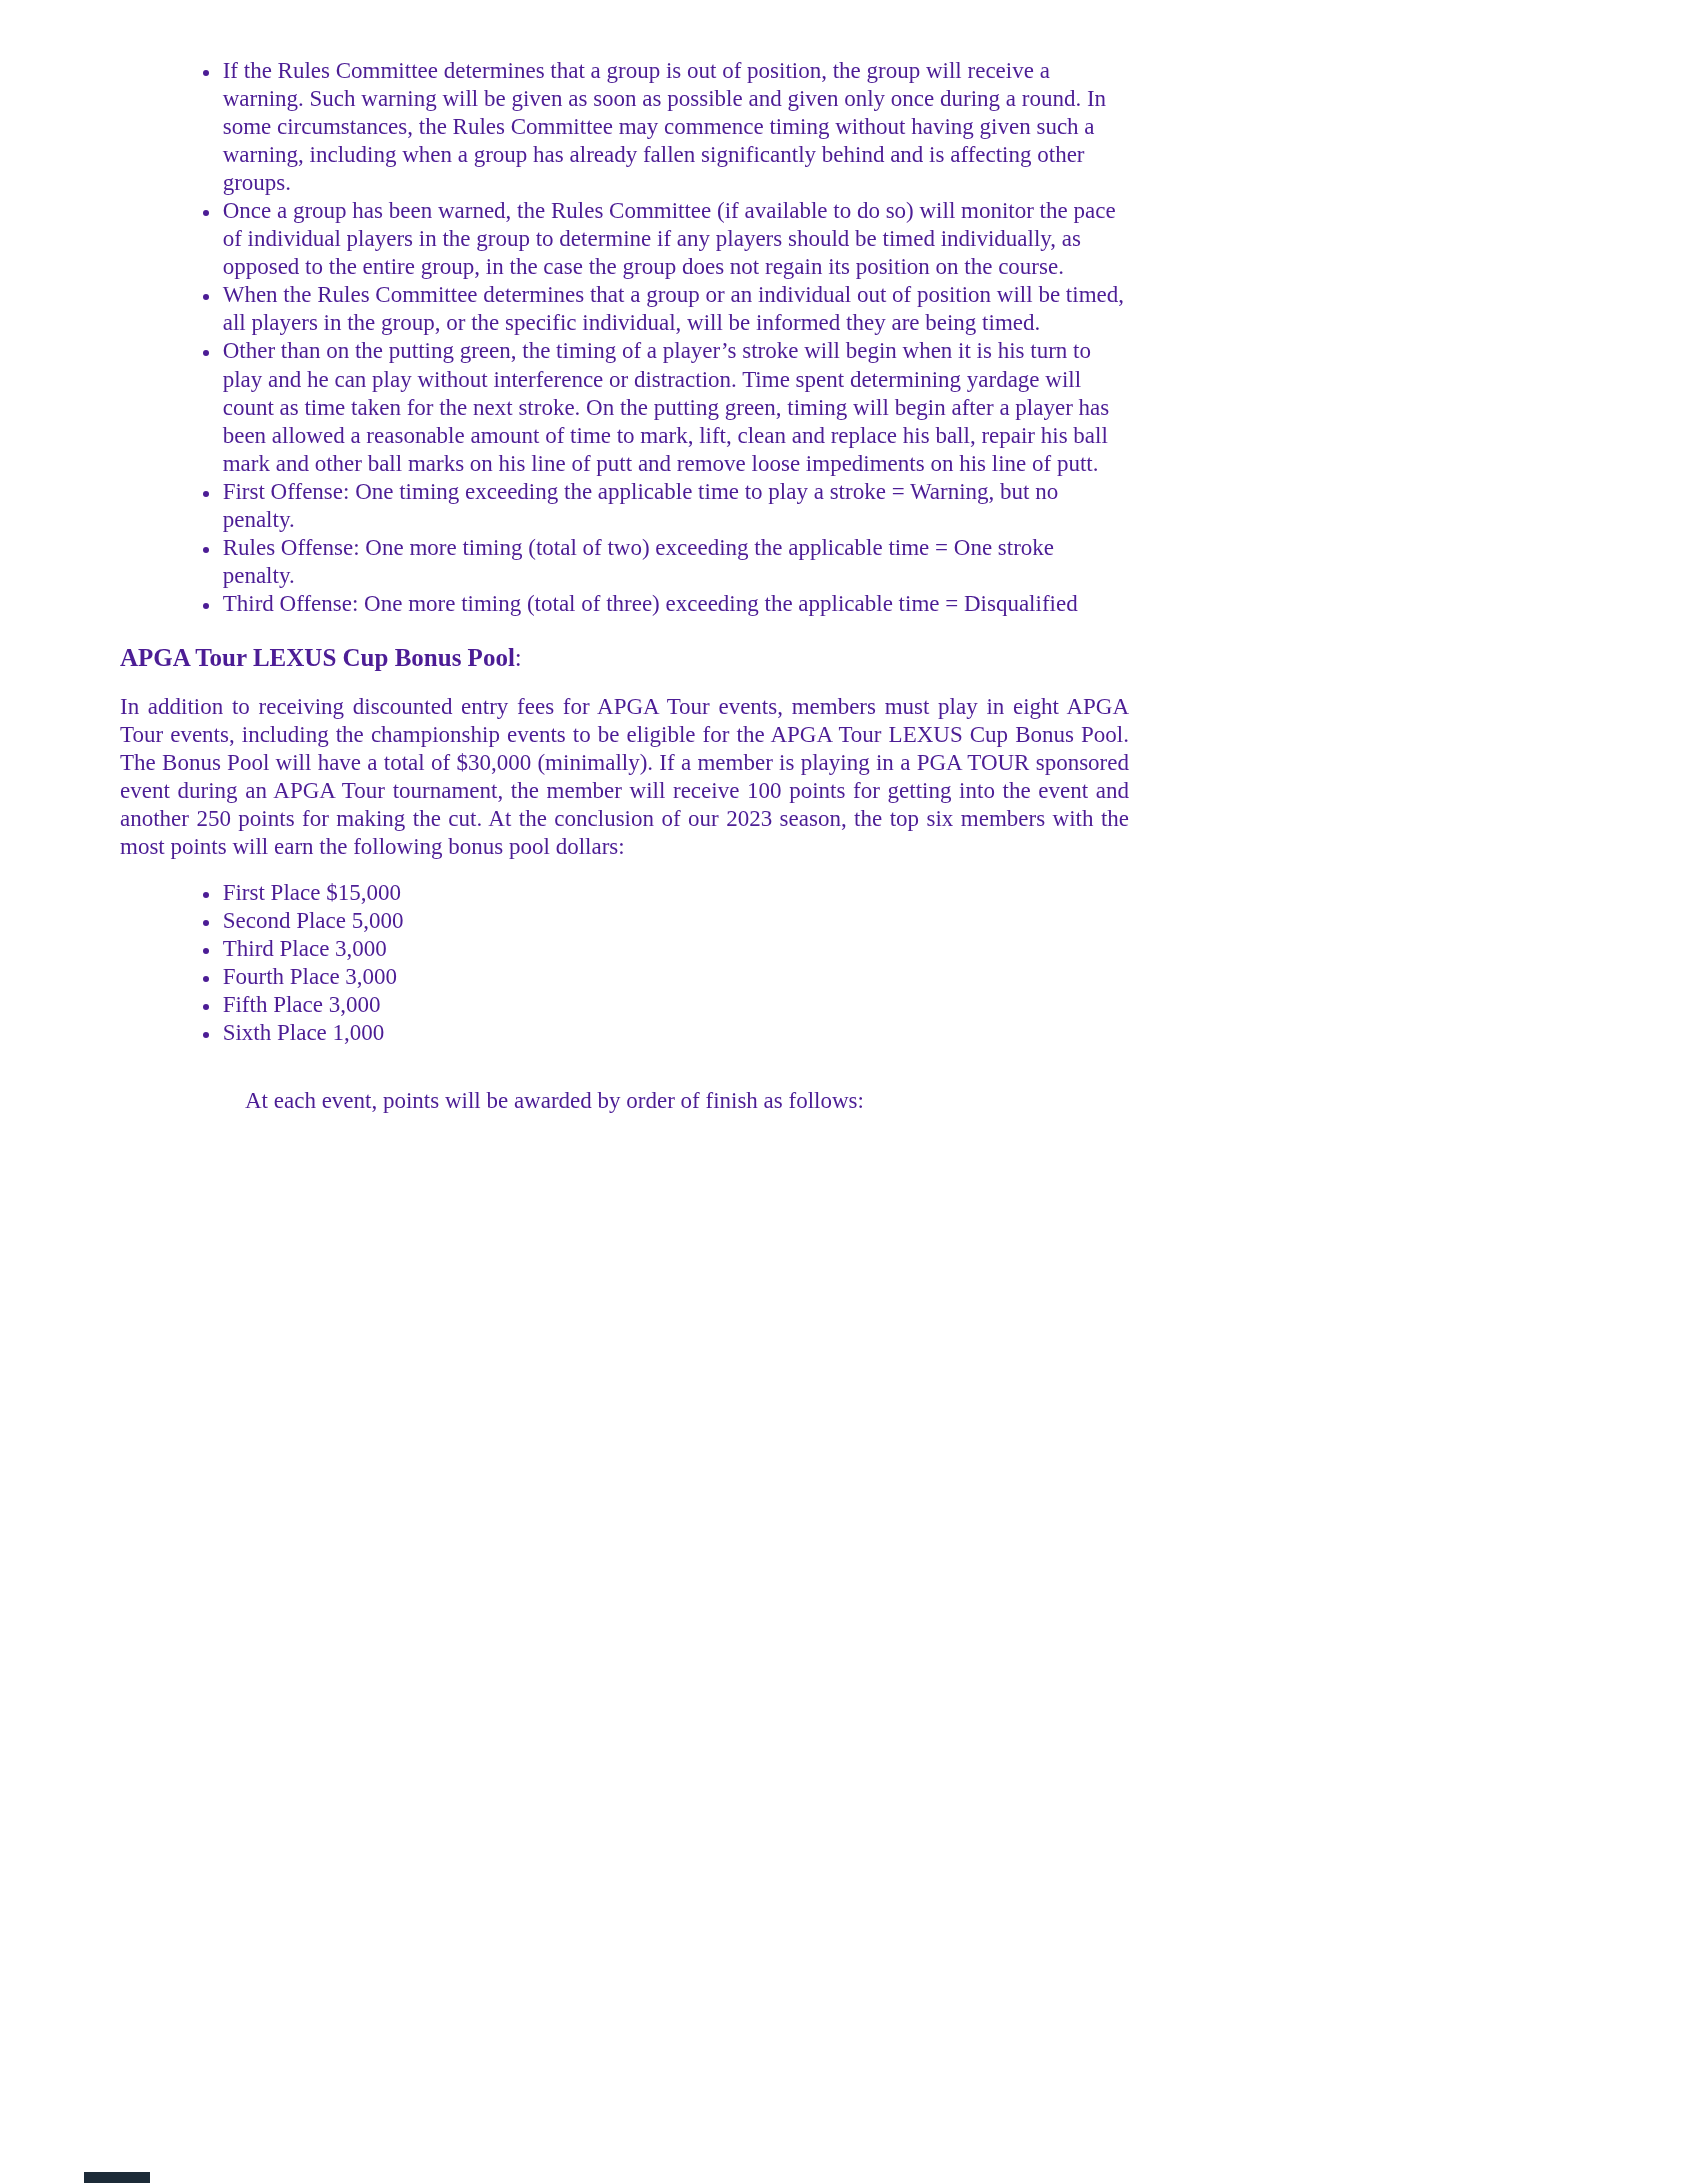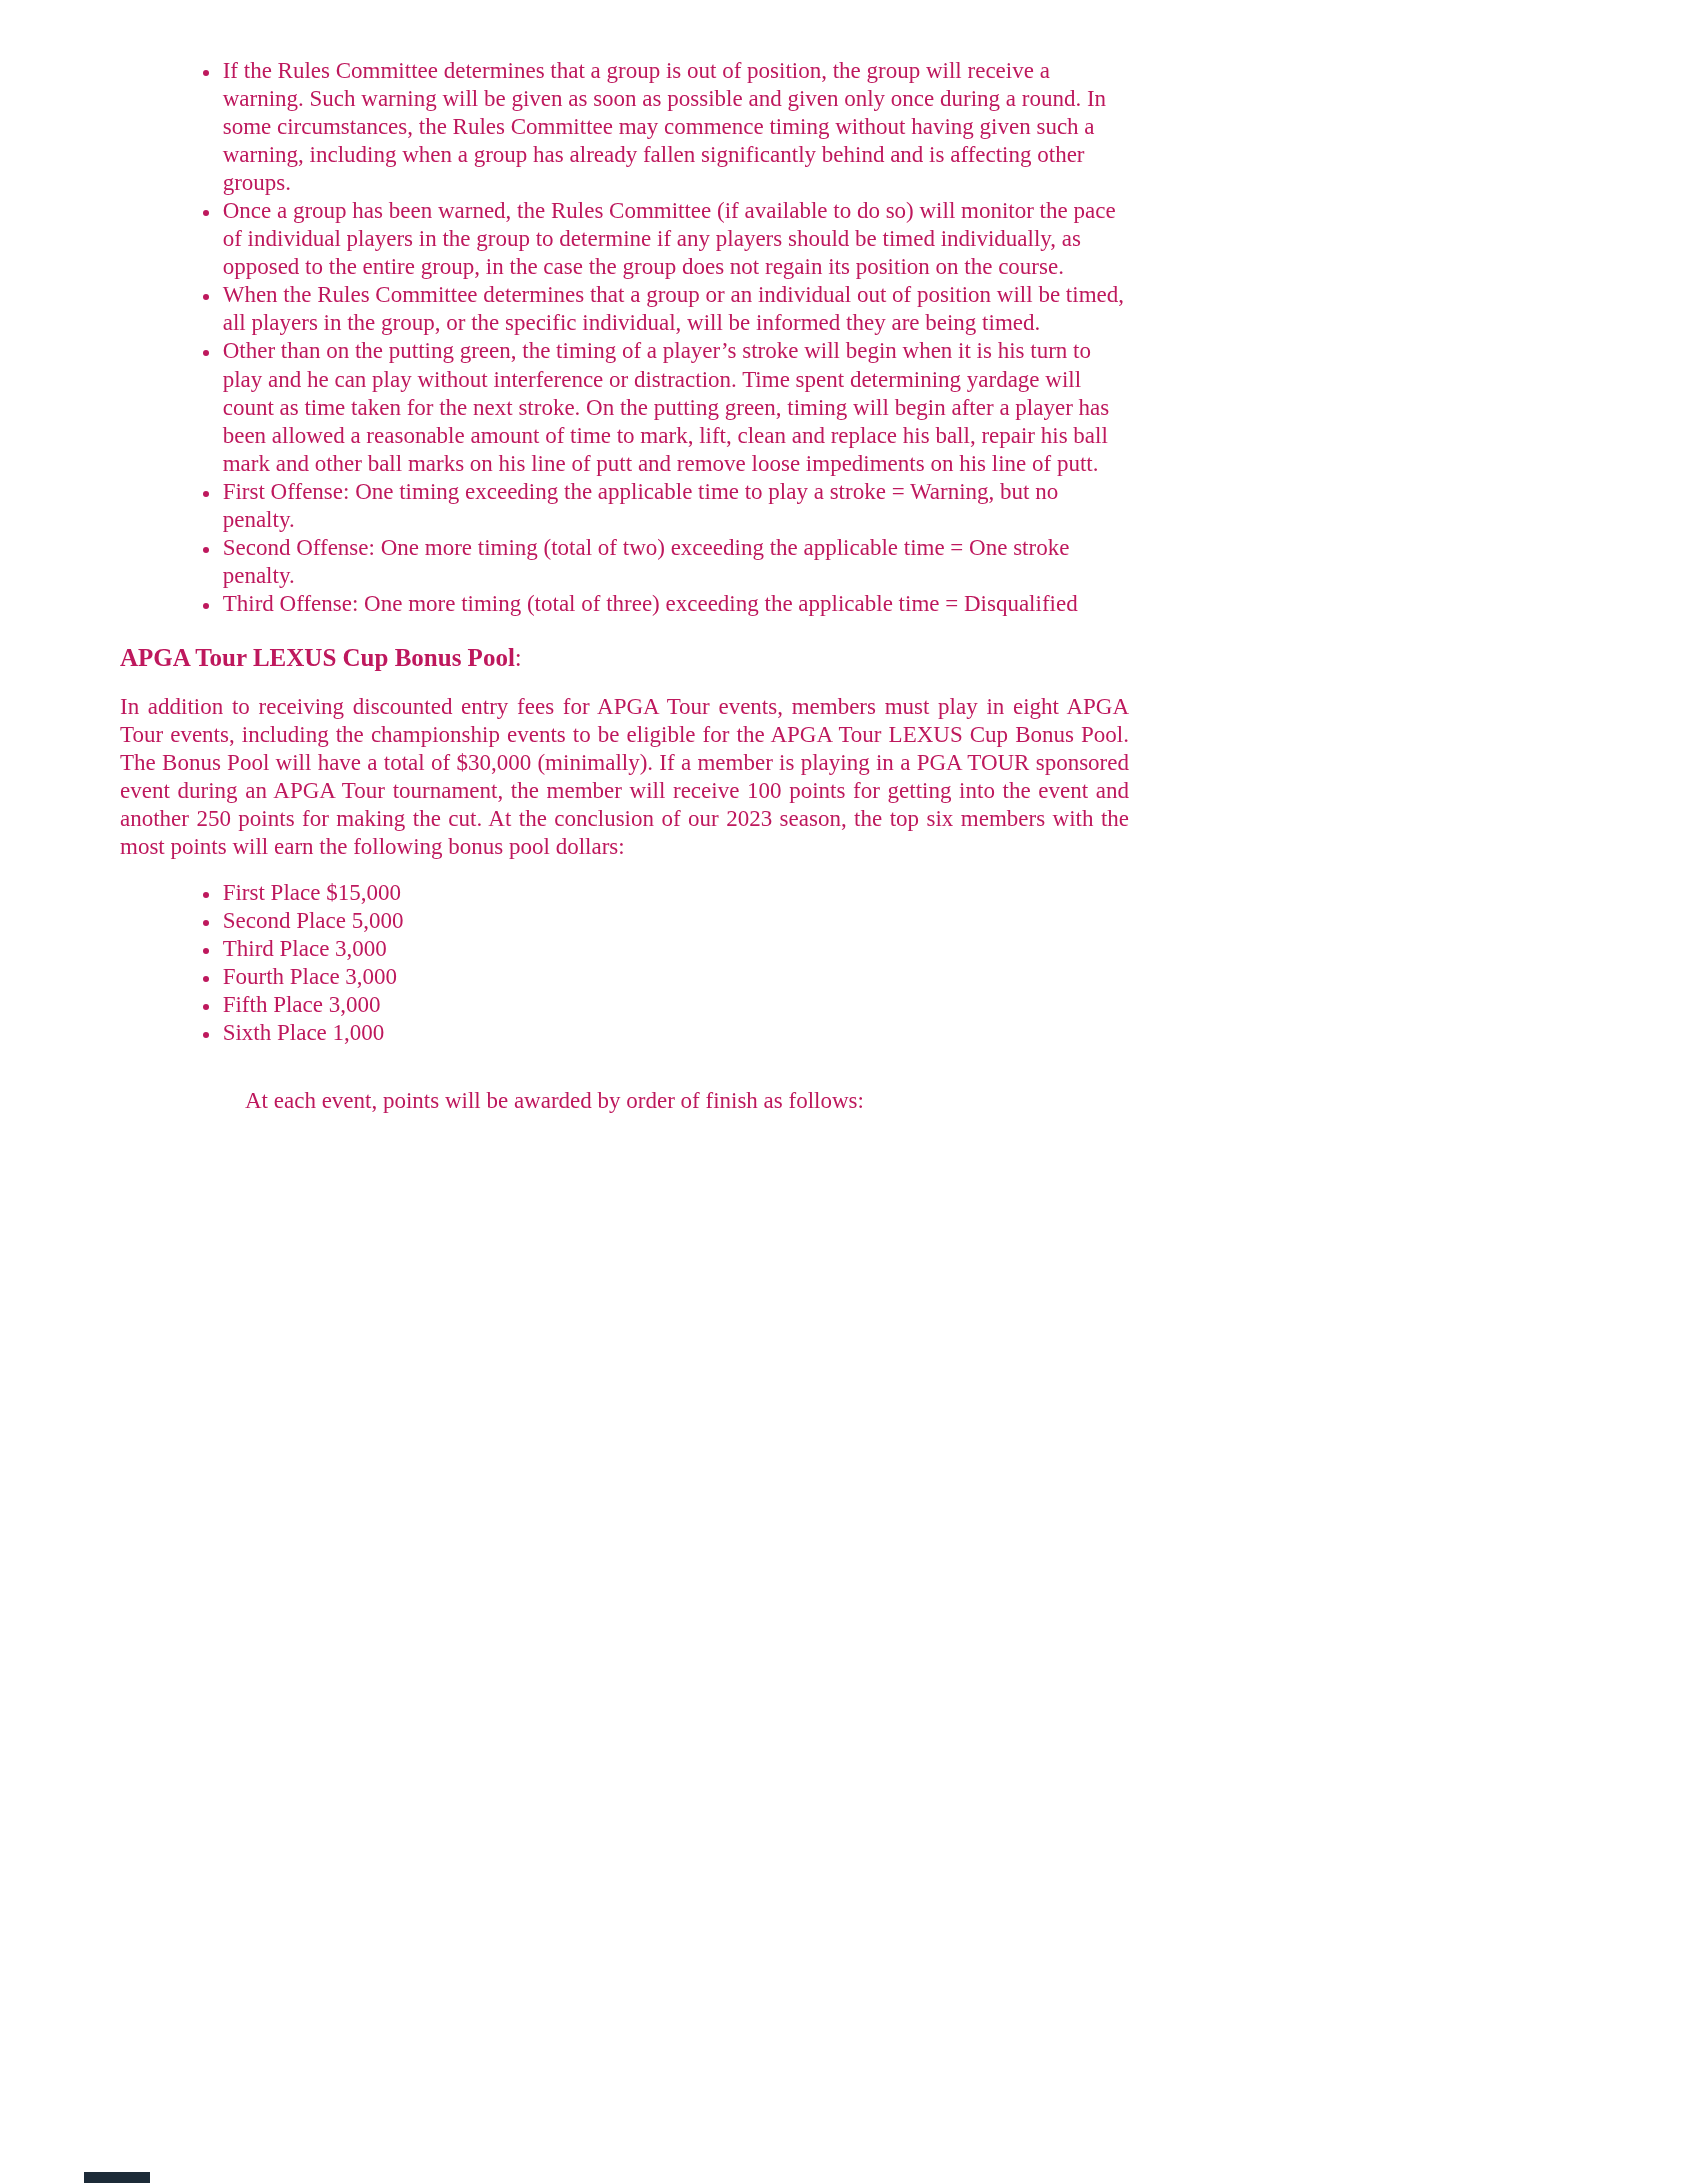--- a/index.html
+++ b/index.html
@@ -2,21 +2,21 @@
 <html style="font-size:13.5px"><head>
 <meta charset="utf-8">
 <style>
   * { box-sizing: border-box; }
   html, body { margin: 0; padding: 0; background: #ffffff; }
   .page {
     position: relative;
     width: 1684px;
     height: 2183px;
     background: #ffffff;
-    color: #be185d;
+    color: #4c1d95;
     font-family: "Liberation Serif", "DejaVu Serif", serif;
     overflow: hidden;
   }
   .content {
     position: absolute;
     left: 120px;
     top: 57px;
     width: 1009px;
     font-size: 23px;
     line-height: 1.22;
@@ -63,21 +63,21 @@
 
 <div class="page">
   <div class="content">
 
     <ul class="bullet-list">
       <li><b></b><span>If the Rules Committee determines that a group is out of position, the group will receive a warning. Such warning will be given as soon as possible and given only once during a round. In some circumstances, the Rules Committee may commence timing without having given such a warning, including when a group has already fallen significantly behind and is affecting other groups.</span></li>
       <li><b></b><span>Once a group has been warned, the Rules Committee (if available to do so) will monitor the pace of individual players in the group to determine if any players should be timed individually, as opposed to the entire group, in the case the group does not regain its position on the course.</span></li>
       <li><b></b><span>When the Rules Committee determines that a group or an individual out of position will be timed, all players in the group, or the specific individual, will be informed they are being timed.</span></li>
       <li><b></b><span>Other than on the putting green, the timing of a player’s stroke will begin when it is his turn to play and he can play without interference or distraction. Time spent determining yardage will count as time taken for the next stroke. On the putting green, timing will begin after a player has been allowed a reasonable amount of time to mark, lift, clean and replace his ball, repair his ball mark and other ball marks on his line of putt and remove loose impediments on his line of putt.</span></li>
       <li><b>First Offense:</b><span> One timing exceeding the applicable time to play a stroke = Warning, but no penalty.</span></li>
-      <li><b>Second Offense:</b><span> One more timing (total of two) exceeding the applicable time = One stroke penalty.</span></li>
+      <li><b>Rules Offense:</b><span> One more timing (total of two) exceeding the applicable time = One stroke penalty.</span></li>
       <li><b>Third Offense:</b><span> One more timing (total of three) exceeding the applicable time = Disqualified</span></li>
     </ul>
 
     <h2 class="section-heading"><span class="bold-part">APGA Tour LEXUS Cup Bonus Pool</span><span>:</span></h2>
 
     <p class="body-paragraph">In addition to receiving discounted entry fees for APGA Tour events, members must play in eight APGA Tour events, including the championship events to be eligible for the APGA Tour LEXUS Cup Bonus Pool. The Bonus Pool will have a total of $30,000 (minimally). If a member is playing in a PGA TOUR sponsored event during an APGA Tour tournament, the member will receive 100 points for getting into the event and another 250 points for making the cut. At the conclusion of our 2023 season, the top six members with the most points will earn the following bonus pool dollars:</p>
 
     <ul class="bullet-list prize-list">
       <li>First Place $15,000</li>
       <li>Second Place 5,000</li>

